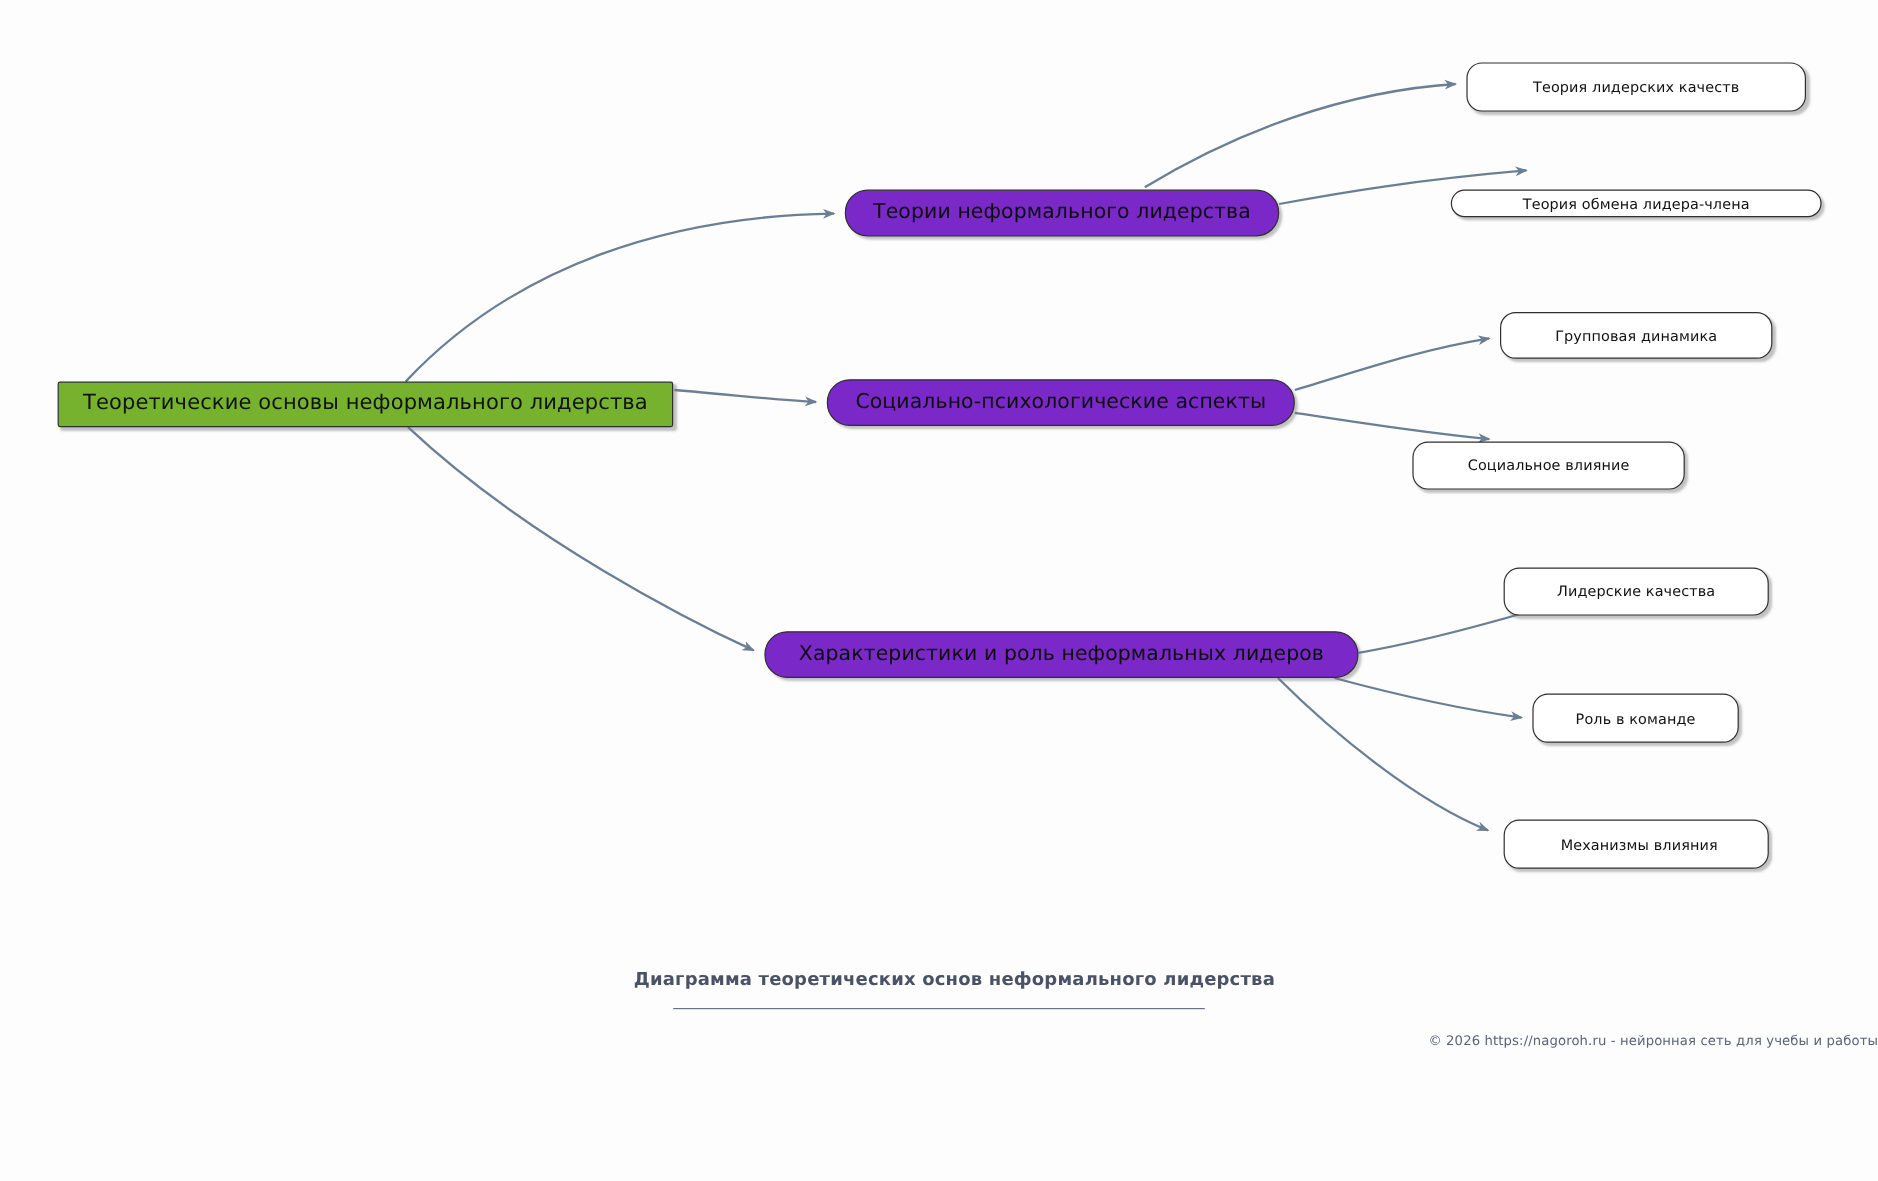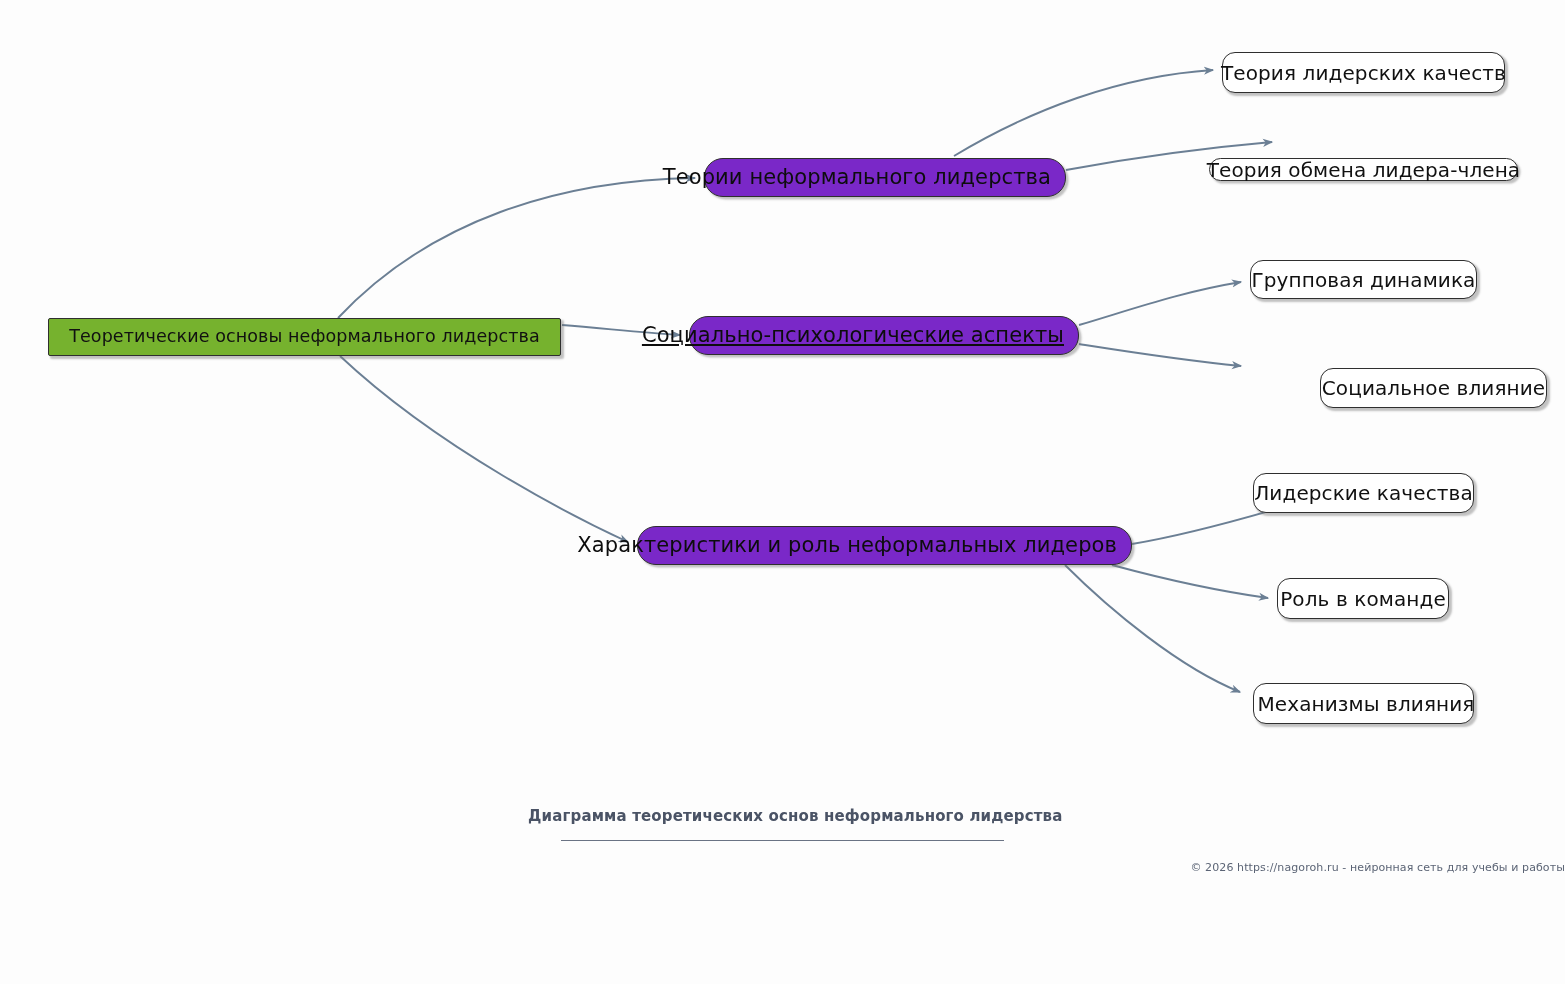--- a/index.html
+++ b/index.html
@@ -35,44 +35,43 @@
   }
 
   .node {
     position: absolute;
     box-sizing: border-box;
     display: flex;
     align-items: center;
     justify-content: center;
     white-space: nowrap;
     border-radius: 12px;
-    font-size: 20px;
+    font-size: 12px;
     line-height: 1;
     letter-spacing: 0.1px;
     color: #111111;
     background: #ffffff;
     border: 1.6px solid #2f2f2f;
     box-shadow: 2.5px 2.5px 2px rgba(120,120,120,0.45);
     padding: 0 14px;
   }
 
   .node.root {
     background: #76b22e;
     border: 1.6px solid #2f2f2f;
     border-radius: 2px;
     font-size: 17.5px;
   }
 
   .node.branch {
     background: #7a28c8;
     border: 1.6px solid #2f2f2f;
     border-radius: 19px;
-    font-size: 21px;
+    font-size: 17px;
     color: #0d0d0d;
-    justify-content: flex-end;
   }
 
   .node.leaf {
     background: #ffffff;
     border-radius: 13px;
   }
 
   
   #footer {
     position: absolute;
@@ -142,27 +141,27 @@
   <div class="node branch" id="n-b1" style="left: 704px; top: 158px; width: 362px; height: 39px; background: rgb(122, 40, 200); color: rgb(13, 13, 13);">
     <span>Теории неформального лидерства</span>
   </div>
   <div class="node leaf" id="n-b1c0" style="left: 1222px; top: 52px; width: 283px; height: 41px; background: rgb(255, 255, 255);">
     <span>Теория лидерских качеств</span>
   </div>
   <div class="node leaf" id="n-b1c1" style="left: 1209px; top: 158px; width: 309px; height: 23px; background: rgb(255, 255, 255);">
     <span>Теория обмена лидера-члена</span>
   </div>
 
-  <div class="node branch" id="n-b2" style="left: 689px; top: 316px; width: 390px; height: 39px; background: rgb(122, 40, 200); color: rgb(13, 13, 13); text-decoration: underline;">
+  <div class="node branch" id="n-b2" style="left: 689px; top: 316px; width: 390px; height: 39px; background: rgb(122, 40, 200); color: rgb(13, 13, 13);">
     <span>Социально-психологические аспекты</span>
   </div>
   <div class="node leaf" id="n-b2c0" style="left: 1250px; top: 260px; width: 227px; height: 39px; background: rgb(255, 255, 255); justify-content: center;">
     <span>Групповая динамика</span>
   </div>
-  <div class="node leaf" id="n-b2c1" style="left: 1320px; top: 368px; width: 227px; height: 40px; background: rgb(255, 255, 255);">
+  <div class="node leaf" id="n-b2c1" style="left: 1177px; top: 368px; width: 227px; height: 40px; background: rgb(255, 255, 255);">
     <span>Социальное влияние</span>
   </div>
 
   <div class="node branch" id="n-b3" style="left: 637px; top: 526px; width: 495px; height: 39px; background: rgb(122, 40, 200); color: rgb(13, 13, 13);">
     <span>Характеристики и роль неформальных лидеров</span>
   </div>
   <div class="node leaf" id="n-b3c0" style="left: 1253px; top: 473px; width: 221px; height: 40px; background: rgb(255, 255, 255);">
     <span>Лидерские качества</span>
   </div>
   <div class="node leaf" id="n-b3c1" style="left: 1277px; top: 578px; width: 172px; height: 41px; background: rgb(255, 255, 255);">

